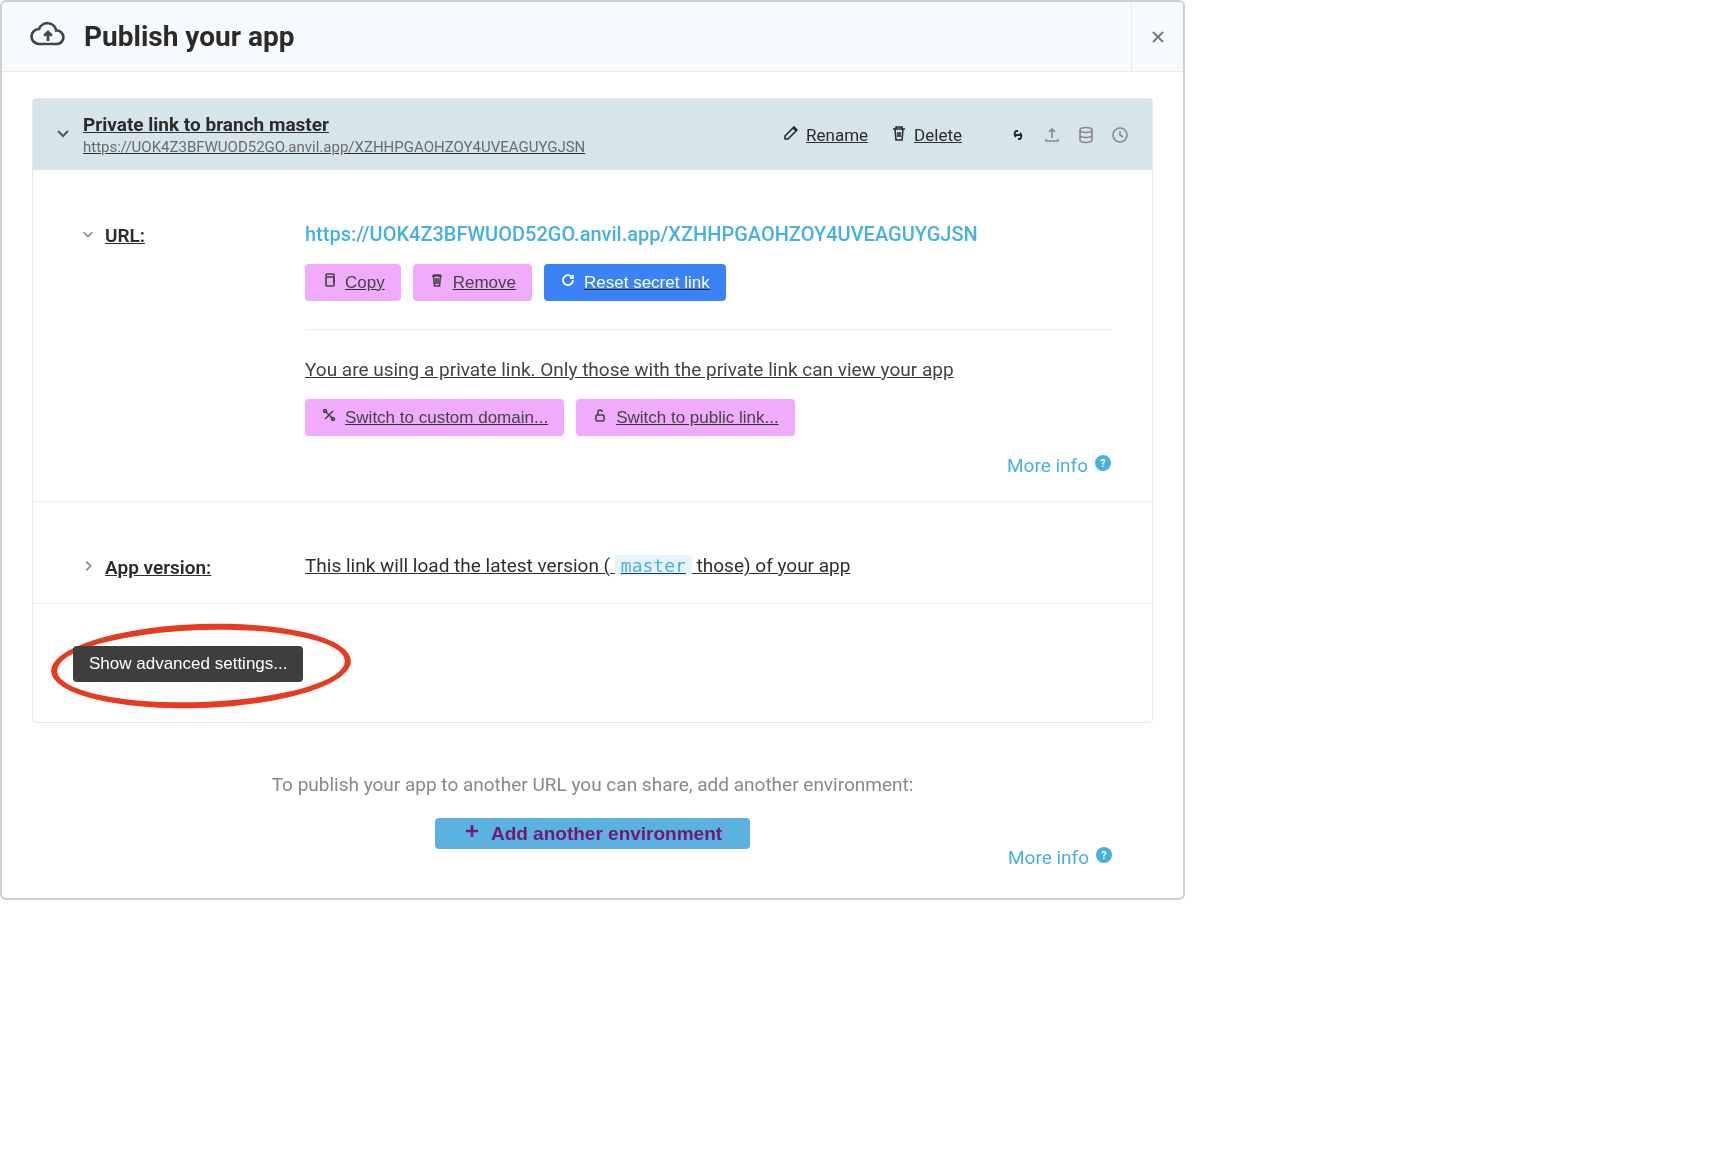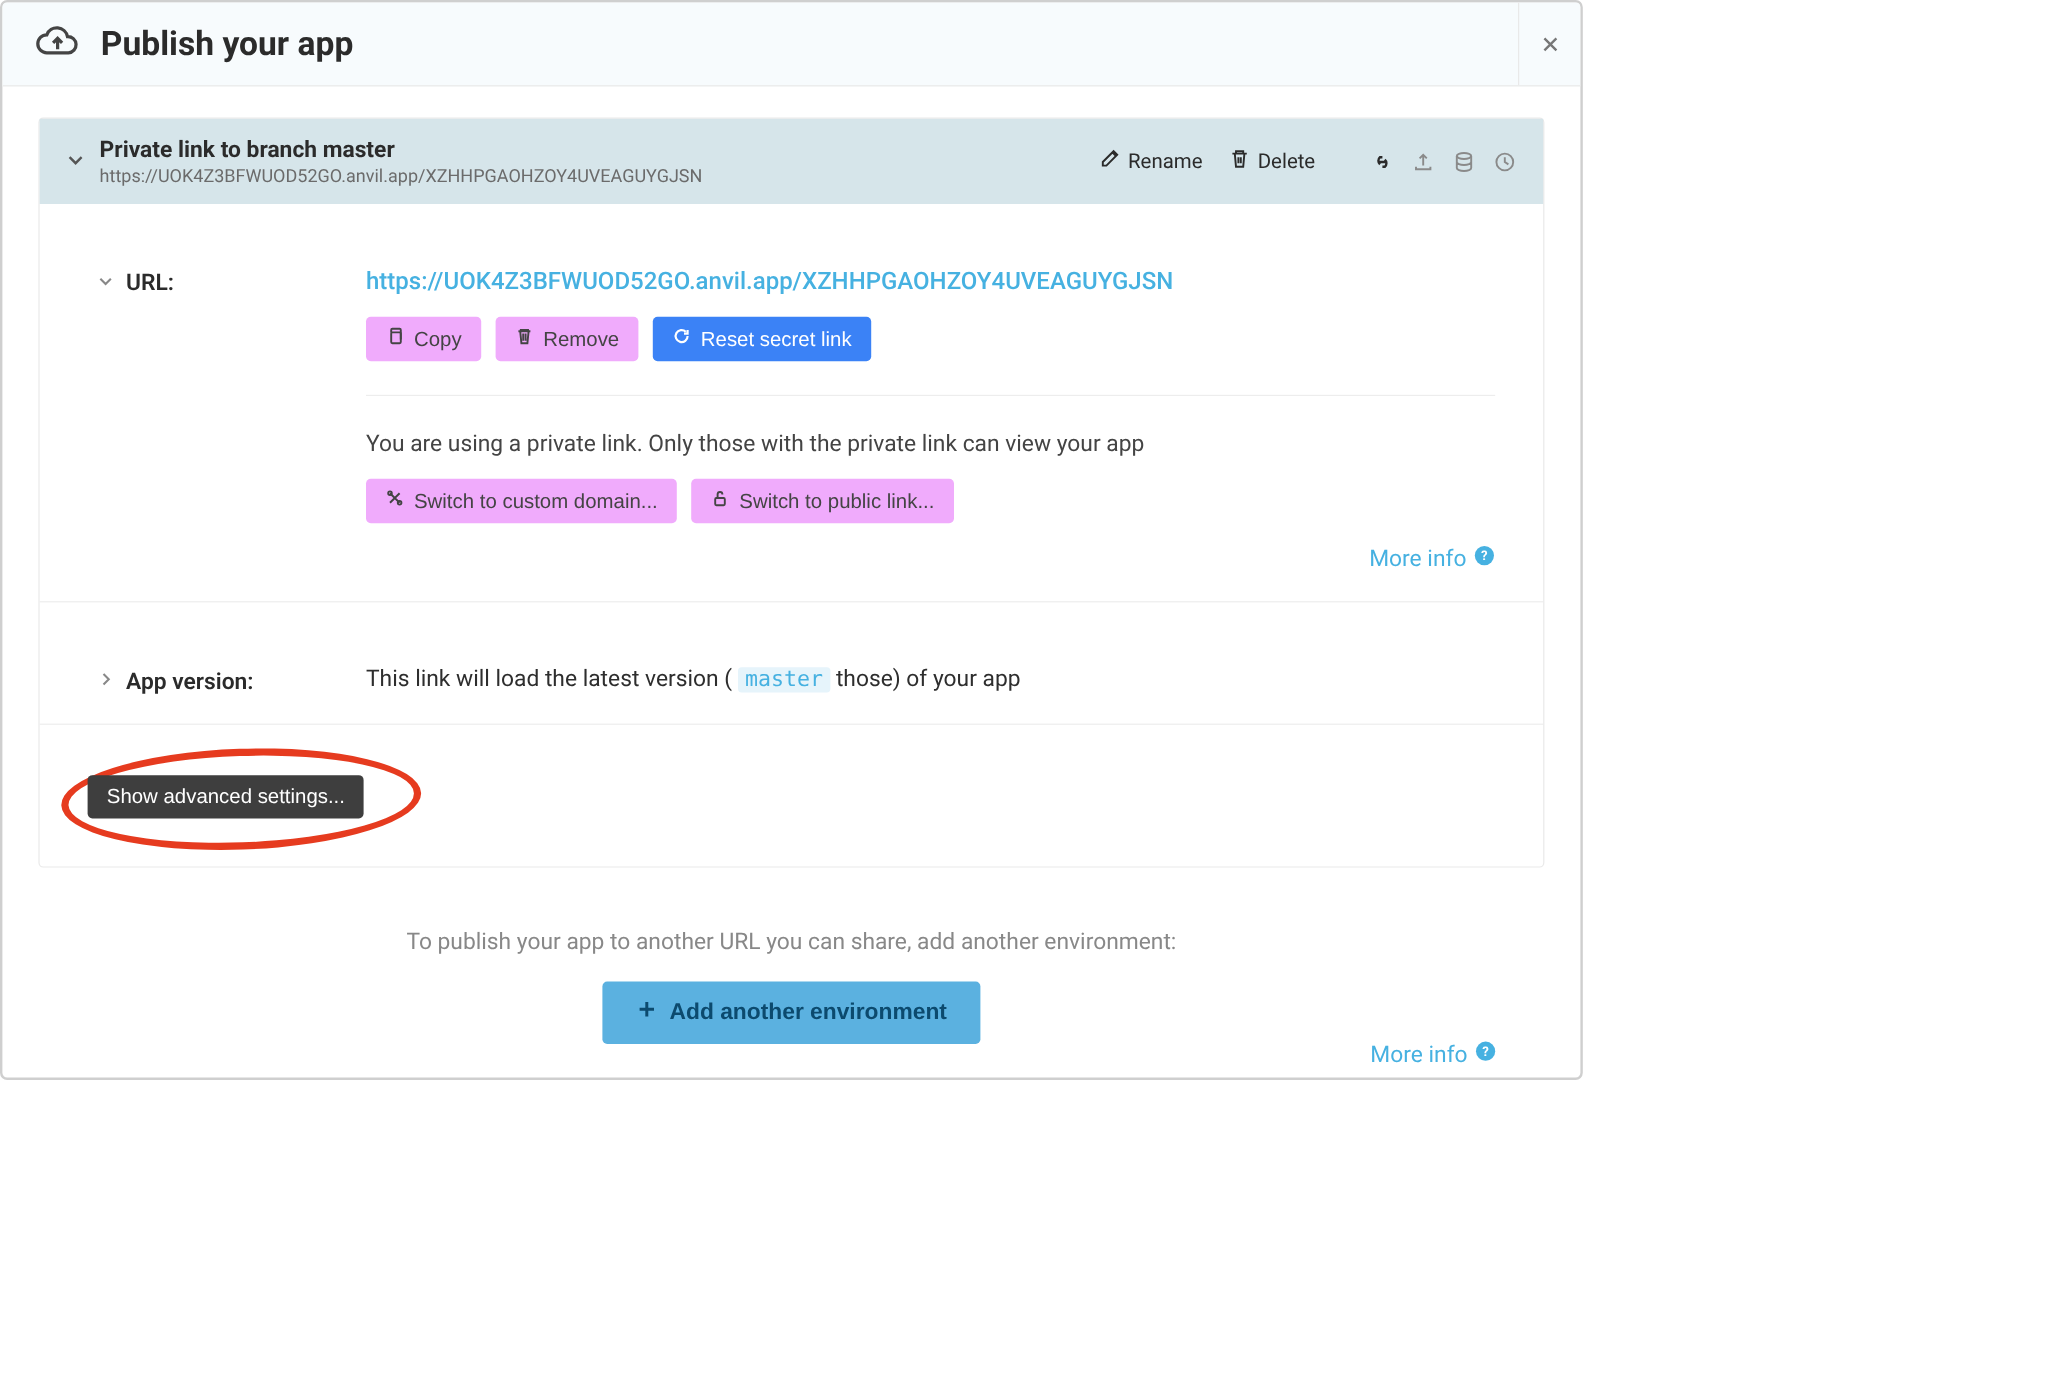--- a/index.html
+++ b/index.html
@@ -2,21 +2,21 @@
 <html><head>
 <meta charset="utf-8">
 <style>
   * { box-sizing: border-box; margin: 0; padding: 0; }
   body {
     font-family: -apple-system, BlinkMacSystemFont, "Segoe UI", Roboto, Helvetica, Arial, sans-serif;
     background: #fff;
     color: #2e2e2e;
   }
   .dialog {
-    width: 1319px;
+    width: 1185px;
     height: 900px;
     border: 2px solid #cfcfcf;
     border-radius: 6px;
     overflow: hidden;
     background: #fff;
   }
   .dialog-header {
     display: flex;
     align-items: center;
     padding: 18px 28px;
@@ -35,21 +35,21 @@
     right: 0; top: 0;
     width: 52px; height: 100%;
     display:flex; align-items:center; justify-content:center;
     border-left: 1px solid #e9e9e9;
     color: #777;
     cursor: pointer;
     font-size: 18px;
   }
   .content { padding: 26px 30px 0 30px; }
 
-  .env-card { border: 1px solid #e9e9e9; border-radius: 4px; overflow: visible; }
+  .env-card { border: 1px solid #e9e9e9; border-radius: 4px; overflow: visible; text-decoration: underline; }
   .env-header {
     background: #d6e5ea;
     padding: 14px 22px;
     display: flex;
     align-items: center;
   }
   .env-header .chev { color:#555; margin-right: 12px; cursor:pointer; }
   .env-header .titles { flex: 1; }
   .env-header .env-title { font-size: 19px; font-weight: 700; color:#2b2b2b; }
   .env-header .env-url { font-size: 15px; color:#6b6b6b; margin-top: 2px; }
@@ -102,22 +102,22 @@
     border: 6px solid #e63b1f;
     border-radius: 50%;
     pointer-events:none;
     z-index:1;
     transform: rotate(-2deg);
   }
 
   .footer-section { text-align:center; padding: 50px 40px 40px 40px; position:relative; }
   .footer-desc { font-size:19px; color:#888; margin-bottom: 22px; }
   .add-env-btn {
-    background:#5bb1e0; color:#0c4a6e; font-weight:600;
-    font-size:19px; padding: 14px 28px; border:none; border-radius:4px;
+    background:#5bb1e0; color:#701a75; font-weight:600;
+    font-size:19px; padding: 4px 28px; border:none; border-radius:4px;
     display:inline-flex; align-items:center; gap:10px; cursor:pointer;
   }
   .footer-more { position:absolute; right:40px; bottom: 20px; }
   .footer-more a { color:#46b1e1; font-size:19px; text-decoration:none; display:inline-flex; align-items:center; gap:6px; }
 
   svg { flex-shrink:0; }
 </style>
 </head>
 <body>
 

